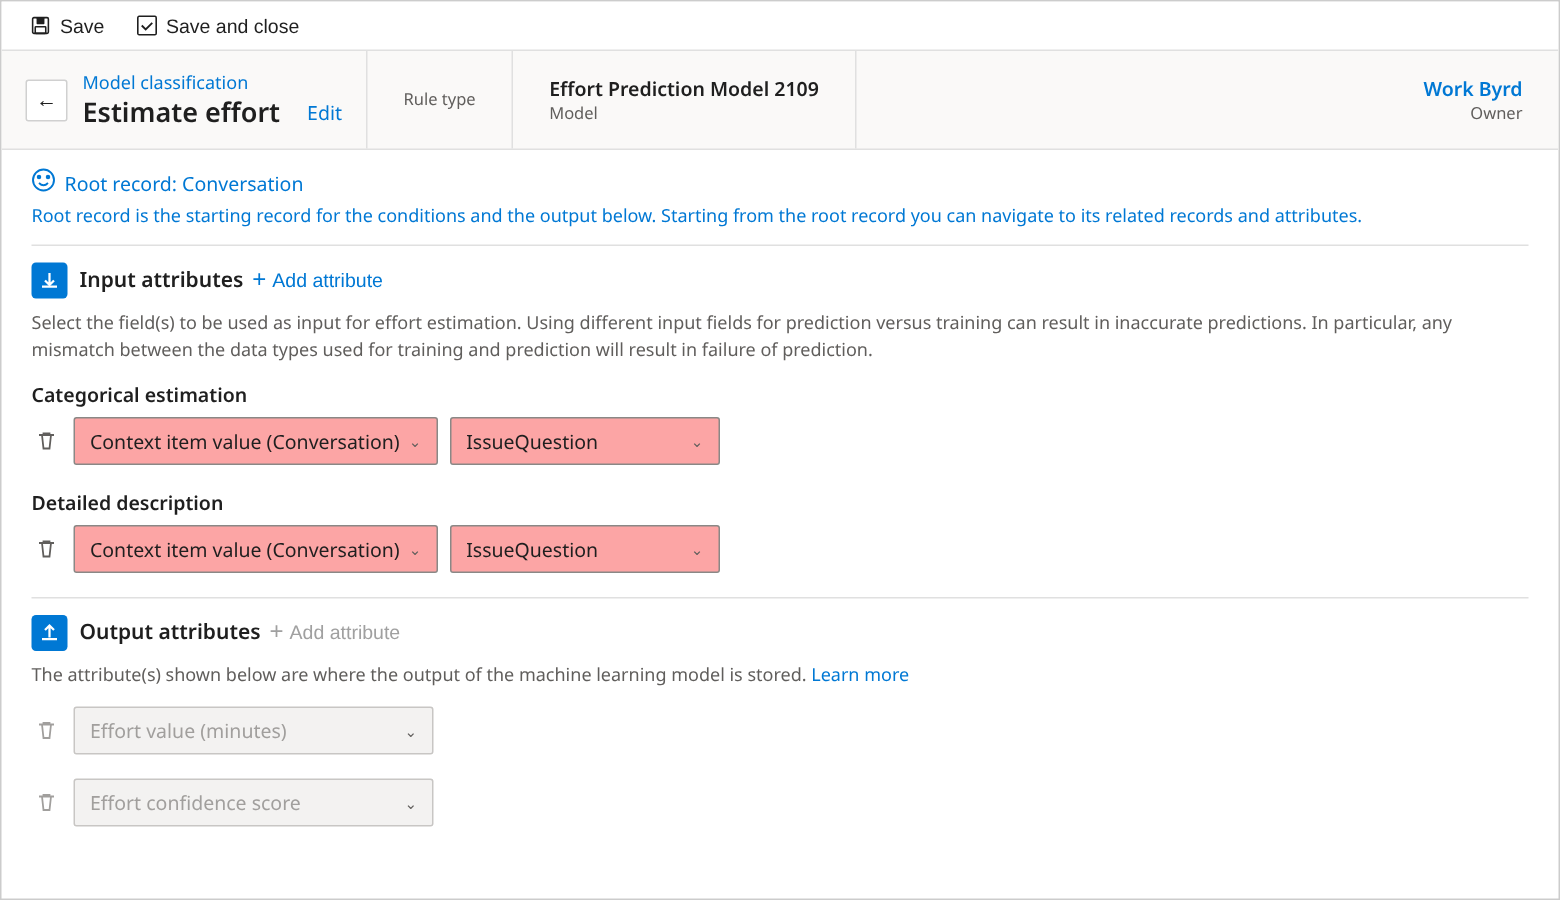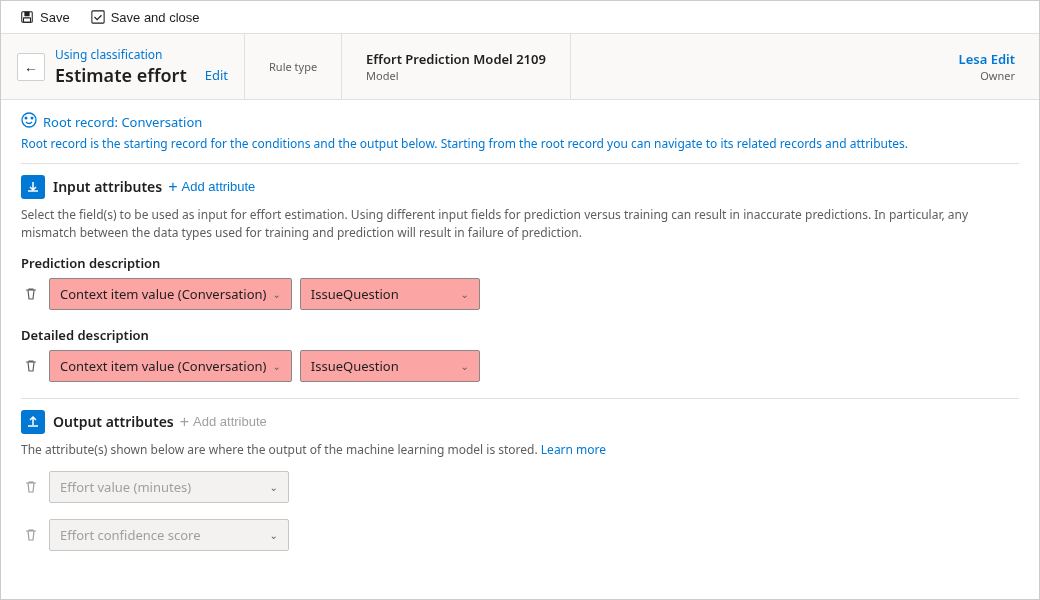--- a/index.html
+++ b/index.html
@@ -302,40 +302,40 @@
     <span>Save and close</span>
   </button>
 </div>
 
 <div class="header">
   <div class="header-left">
     <div class="back-btn">
       <span style="font-size:14px; color:#1f1f1f;">←</span>
     </div>
     <div class="header-title-block">
-      <span class="breadcrumb-text">Using classification</span>
+      <span class="breadcrumb-text">Model classification</span>
       <div class="page-title">
         <span>Estimate effort</span>
         <span class="edit-link">Edit</span>
       </div>
     </div>
   </div>
 
   <div class="header-meta">
     <div class="header-meta-item">
       <span class="meta-label">Rule type</span>
     </div>
     <div class="header-meta-item">
       <span class="meta-value">Effort Prediction Model 2109</span>
       <span class="meta-label">Model</span>
     </div>
   </div>
 
   <div class="header-owner">
-    <span class="owner-name">Lesa Edit</span>
+    <span class="owner-name">Work Byrd</span>
     <span class="owner-label">Owner</span>
   </div>
 </div>
 
 <div class="main-content">
 
   <div class="root-record-section">
     <div class="root-record-title">
       <span>
         <svg width="16" height="16" viewBox="0 0 16 16" fill="none">
@@ -361,21 +361,21 @@
         </div>
         <span>Input attributes</span>
       </div>
       <button class="add-attr-btn">
         <span style="font-size:16px; font-weight:300;">+</span>
         <span>Add attribute</span>
       </button>
     </div>
     <div class="section-desc">Select the field(s) to be used as input for effort estimation. Using different input fields for prediction versus training can result in inaccurate predictions. In particular, any mismatch between the data types used for training and prediction will result in failure of prediction.</div>
 
-    <div class="attr-group-label">Prediction description</div>
+    <div class="attr-group-label">Categorical estimation</div>
     <div class="attr-row">
       <div class="delete-icon">
         <svg width="16" height="16" viewBox="0 0 16 16" fill="none">
           <path d="M3 4h10M6 4V3h4v1M5 4l1 9h4l1-9" stroke="#605e5c" stroke-width="1.2" fill="none"></path>
         </svg>
       </div>
       <div class="dropdown">
         <span>Context item value (Conversation)</span>
         <span class="dropdown-arrow">⌄</span>
       </div>

